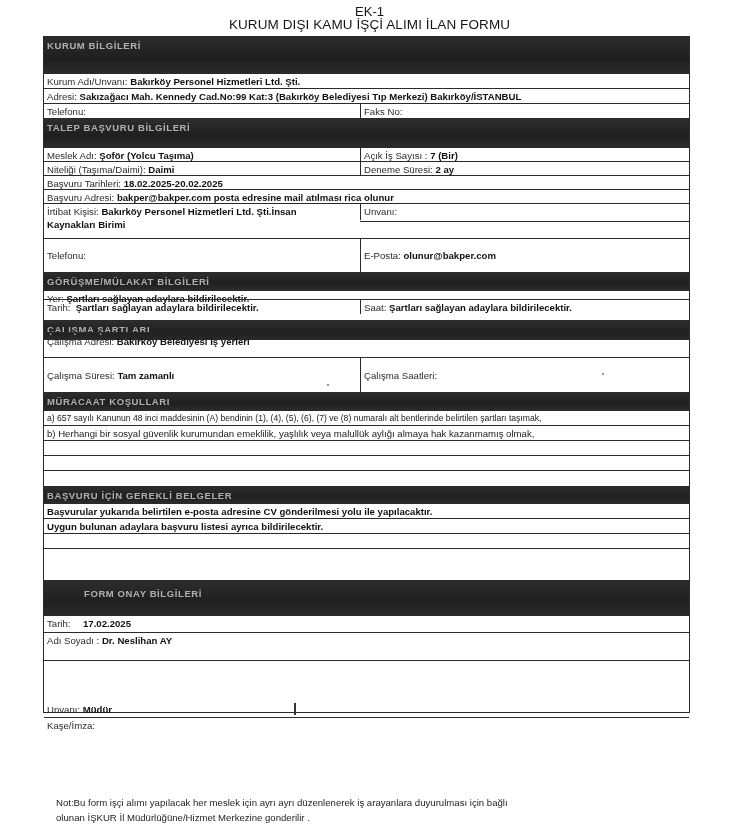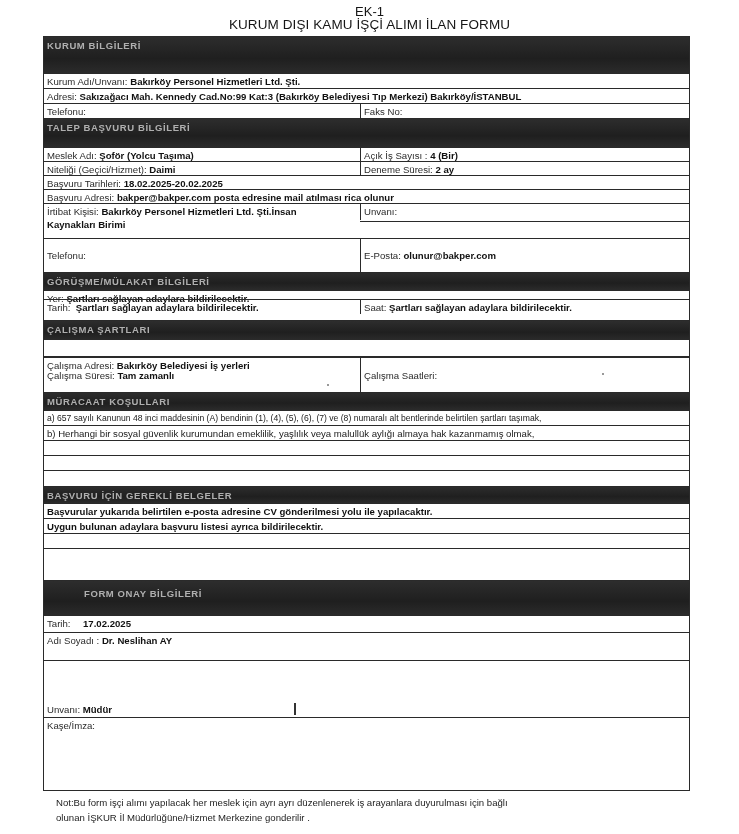--- a/index.html
+++ b/index.html
@@ -2,21 +2,21 @@
 <html><head>
 <meta charset="utf-8">
 <style>
   * { box-sizing: border-box; margin: 0; padding: 0; }
   html, body { width: 739px; height: 834px; background: #ffffff; overflow: hidden; }
   body { position: relative; font-family: "Liberation Sans", sans-serif; color: #1a1a1a; }
   .title { position: absolute; left: 0; width: 739px; text-align: center; font-weight: normal; color: #161616; }
   .title.ek { top: 4px; font-size: 13px; }
   .title.main { top: 17px; font-size: 13.5px; letter-spacing: 0.1px; }
 
-  .form { position: absolute; left: 43px; top: 36px; width: 647px; height: 755px; border: 1.5px solid #2a2a2a; border-top: 0; }
+  .form { position: absolute; left: 43px; top: 36px; width: 647px; height: 677px; border: 1.5px solid #2a2a2a; border-top: 0; }
   .row { position: absolute; left: 0; width: 100%; border-top: 1.5px solid #2a2a2a; font-size: 9.6px; line-height: 13px; }
   .cell { position: absolute; top: 0; bottom: 0; padding: 1px 3px; overflow: hidden; white-space: nowrap; }
   .cell.l { left: 0; width: 316px; }
   .cell.r { left: 316px; right: 0; border-left: 1.5px solid #2a2a2a; }
   .cell.full { left: 0; right: 0; }
   .lbl { color: #2b2b2b; font-weight: normal; }
   .val { font-weight: bold; color: #111; }
   .sect { background: #262626;
           background-image: linear-gradient(180deg, #2d2d2d 0%, #1f1f1f 60%, #2b2b2b 100%); }
   .sect .hdr { position: absolute; left: 3px; top: 2px; font-size: 9.5px; letter-spacing: 0.6px; color: #c8c8c8; font-weight: bold; opacity: 0.85; }
@@ -65,26 +65,26 @@
   <div class="row sect" style="top:82px;height:29px;">
     <span class="hdr">TALEP BAŞVURU BİLGİLERİ</span>
   </div>
   <div class="row" style="top:111px;height:14px;">
     <div class="cell l">
       <span class="lbl">Meslek Adı:</span>
       <span class="val">Şoför (Yolcu Taşıma)</span>
     </div>
     <div class="cell r">
       <span class="lbl">Açık İş Sayısı :</span>
-      <span class="val">4 (Bir)</span>
+      <span class="val">7 (Bir)</span>
     </div>
   </div>
   <div class="row" style="top:125px;height:14px;">
     <div class="cell l">
-      <span class="lbl">Niteliği (Geçici/Hizmet):</span>
+      <span class="lbl">Niteliği (Taşıma/Daimi):</span>
       <span class="val">Daimi</span>
     </div>
     <div class="cell r">
       <span class="lbl">Deneme Süresi:</span>
       <span class="val">2 ay</span>
     </div>
   </div>
   <div class="row" style="top:139px;height:14px;">
     <div class="cell full">
       <span class="lbl">Başvuru Tarihleri:</span>
@@ -135,21 +135,21 @@
     </div>
     <div class="cell r">
       <span class="lbl">Saat:</span>
       <span class="val">Şartları sağlayan adaylara bildirilecektir.</span>
     </div>
   </div>
 
   <div class="row sect" style="top:284px;height:20px;">
     <span class="hdr">ÇALIŞMA ŞARTLARI</span>
   </div>
-  <div class="row" style="top:320px;height:17px;">
+  <div class="row" style="top:296px;height:17px;">
     <div class="cell full" style="padding-top:2px;">
       <span class="lbl">Çalışma Adresi:</span>
       <span class="val">Bakırköy Belediyesi İş yerleri</span>
     </div>
   </div>
   <div class="row" style="top:321px;height:35px;">
     <div class="cell l vmid">
       <span class="lbl">Çalışma Süresi:</span>&nbsp;
       <span class="val">Tam zamanlı</span>
     </div>

